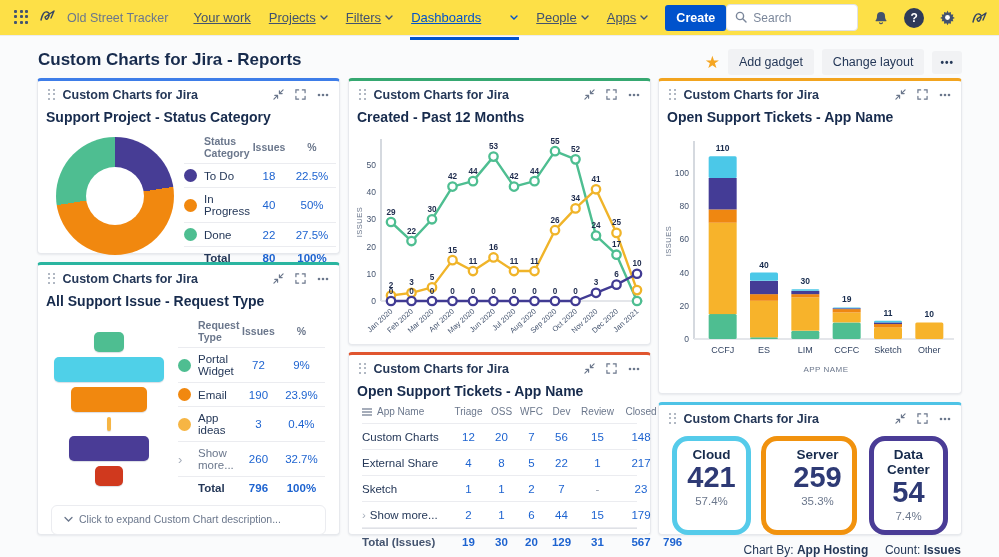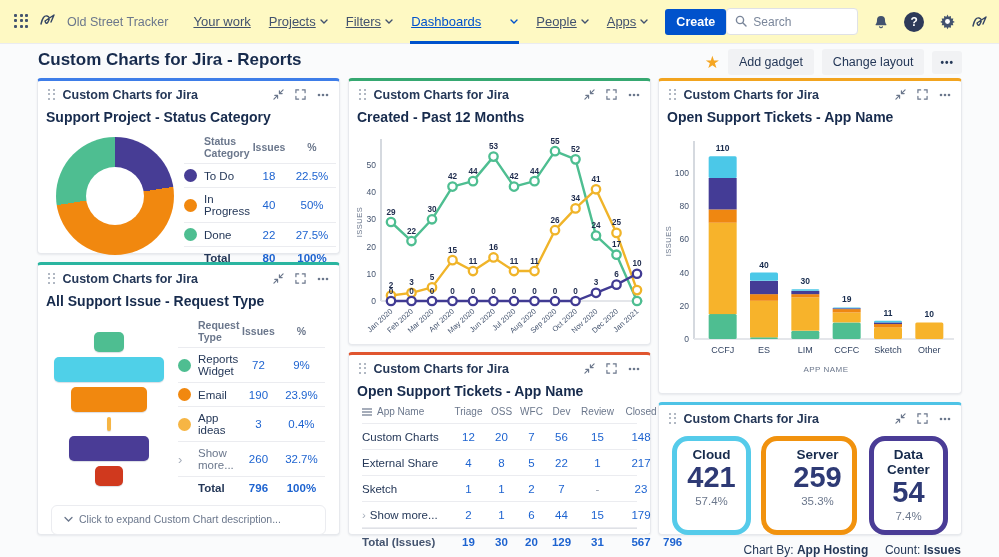--- a/index.html
+++ b/index.html
@@ -4,22 +4,22 @@
 <style>
   * { box-sizing: border-box; margin: 0; padding: 0; }
   html,body { width: 999px; height: 557px; }
   body {
     font-family: "Liberation Sans", sans-serif;
     background: #FAFBFC; color: #172B4D;
     position: relative; overflow: hidden;
   }
   
   .topnav {
-    position: absolute; top:0; left:0; width:999px; height:44px;
-    background:#fef9c3; border-bottom:1px solid #EBECF0;
+    position: absolute; top:0; left:0; width:999px; height:36px;
+    background:#fde047; border-bottom:1px solid #EBECF0;
     display:flex; align-items:center; padding:0 14px; z-index:5;
   }
   .appgrid { width:16px; height:16px; display:grid; grid-template-columns:repeat(3,4px); grid-template-rows:repeat(3,4px); gap:1.5px; margin-right:10px; cursor:pointer;}
   .appgrid i { width:3px; height:3px; background:#44546F; border-radius:1px; }
   .logo-squiggle { color:#344563; margin-right:8px; }
   .product-name { font-size:12.5px; color:#6B778C; margin-right:10px; white-space:nowrap; }
   .nav-divider { width:1px; height:18px; background:#EBECF0; margin-right:6px; }
   .nav-items { display:flex; height:44px; align-items:stretch; }
   .nav-item { display:flex; align-items:center; gap:4px; padding:8px 9px; font-size:13px; font-weight:500; color:#42526E; position:relative; cursor:pointer; white-space:nowrap;text-decoration:underline;}
   .nav-item.active { color:#0052CC;gap:29px; }
@@ -527,21 +527,21 @@
       </div>
     <div class="mt" id="request-table">
         <div class="mt-head">
           <span></span>
           <span>Request Type</span>
           <span class="mt-num" style="color: rgb(107, 119, 140);">Issues</span>
           <span class="mt-pct" style="color: rgb(107, 119, 140);">%</span>
         </div>
         <div class="mt-row">
           <span class="mt-dot" style="background: rgb(78, 190, 145);"></span>
-          <span class="mt-label">Reports Widget</span>
+          <span class="mt-label">Portal Widget</span>
           <span class="mt-num">72</span>
           <span class="mt-pct">9%</span>
         </div>
         <div class="mt-row">
           <span class="mt-dot" style="background: rgb(241, 136, 15);"></span>
           <span class="mt-label">Email</span>
           <span class="mt-num">190</span>
           <span class="mt-pct">23.9%</span>
         </div>
         <div class="mt-row">

